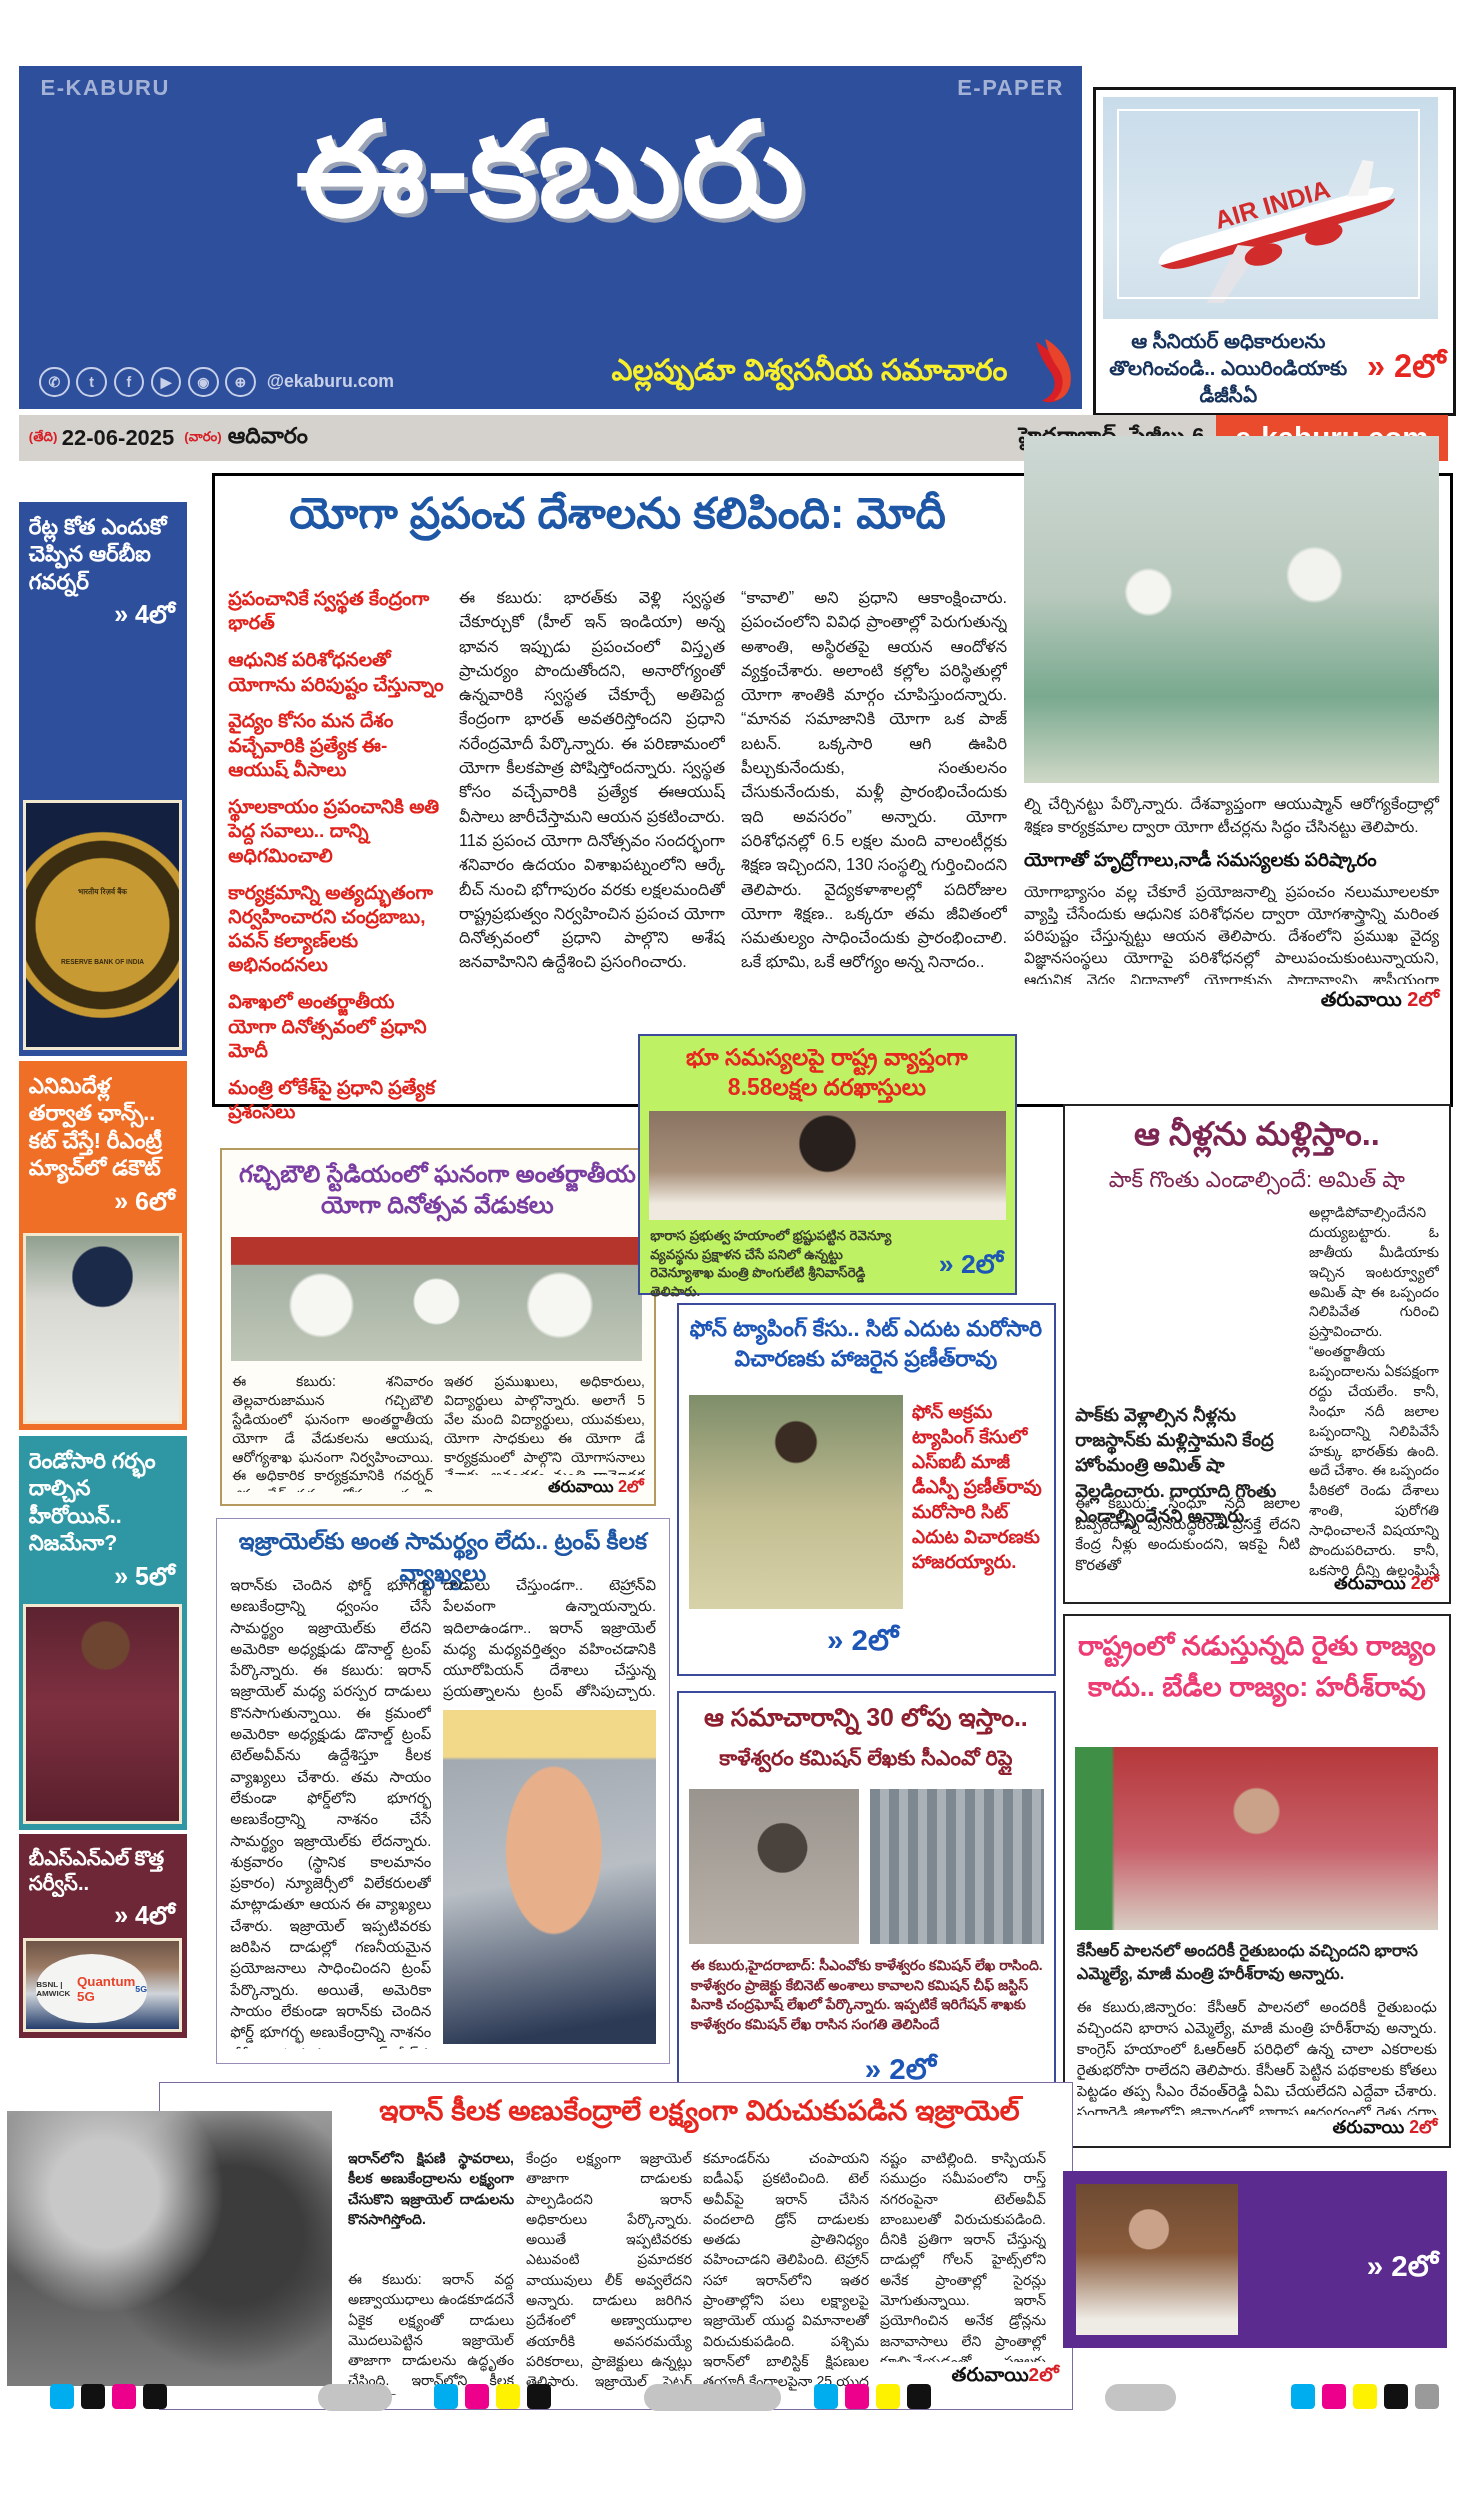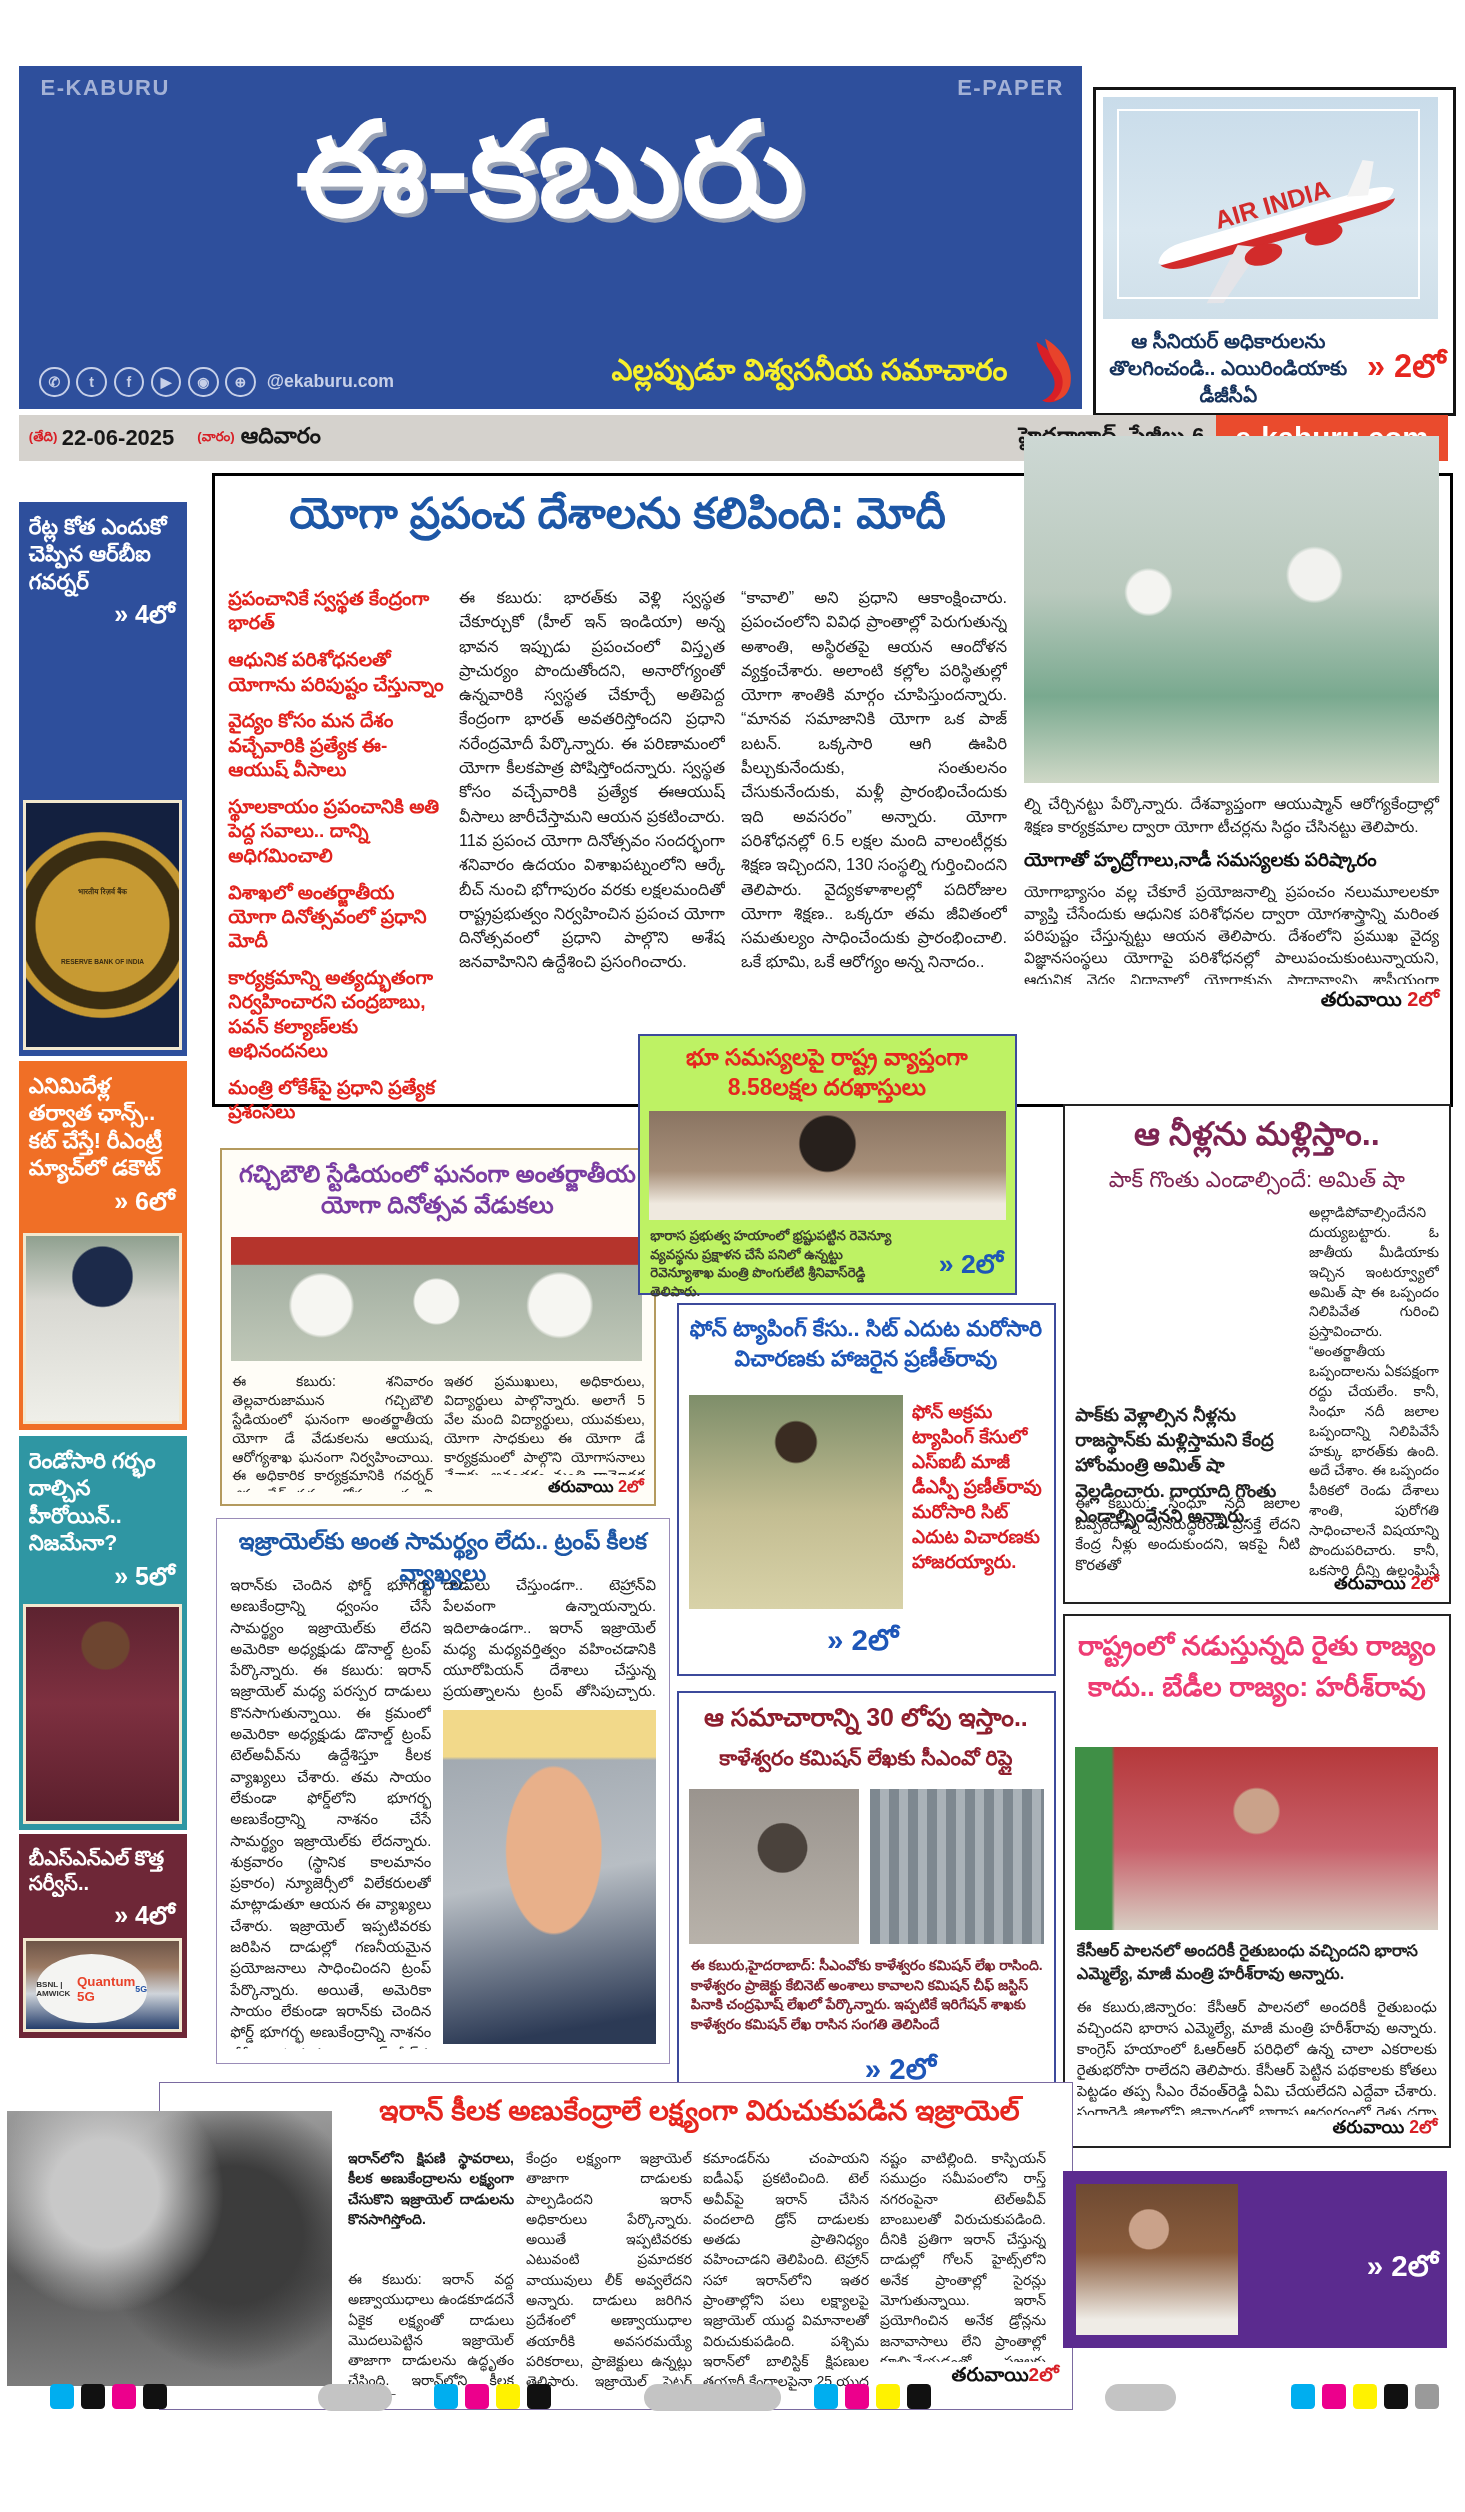--- a/index.html
+++ b/index.html
@@ -176,21 +176,21 @@
     </svg>
   </div>
   <div class="abs topad-frame"></div>
   <div class="abs topad-caption">ఆ సీనియర్ అధికారులను తొలగించండి.. ఎయిరిండియాకు డీజీసీఏ</div>
   <div class="abs topad-link">» 2లో</div>
 </div>
 
 <div class="abs datebar">
   <span class="small-red" style="margin-left:10.3px">(తేది)</span>
   <span class="date-txt" style="margin-left:4.4px">22-06-2025</span>
-  <span class="small-red" style="margin-left:23px">(వారం)</span>
+  <span class="small-red" style="margin-left:10px">(వారం)</span>
   <span class="date-txt" style="margin-left:5.9px">ఆదివారం</span>
   <span class="date-txt" style="margin-left:auto">హైదరాబాద్</span>
   <span class="date-txt" style="margin-left:13.3px;margin-right:11.8px">పేజీలు-6</span>
   <span style="height:46px;background:#ea4b2d;color:#fff;font-size:29.5px;font-weight:bold;
         display:flex;align-items:center;padding:0 19px">e-kaburu.com</span>
 </div>
 
 <div class="abs scard" style="top:502px;height:554px;background:#2e4f9c;display:flex;flex-direction:column">
   <div class="scard-head">రేట్ల కోత ఎందుకో చెప్పిన ఆర్‌బీఐ గవర్నర్</div>
   <div class="scard-link">» 4లో</div>
@@ -226,22 +226,22 @@
   </div>
 </div>
 
 <div class="abs mainbox">
   <div class="abs main-hl">యోగా ప్రపంచ దేశాలను కలిపింది: మోదీ</div>
   <div class="abs bullets">
     <div class="bullet">ప్రపంచానికే స్వస్థత కేంద్రంగా భారత్</div>
     <div class="bullet">ఆధునిక పరిశోధనలతో యోగాను పరిపుష్టం చేస్తున్నాం</div>
     <div class="bullet">వైద్యం కోసం మన దేశం వచ్చేవారికి ప్రత్యేక ఈ-ఆయుష్ వీసాలు</div>
     <div class="bullet">స్థూలకాయం ప్రపంచానికి అతి పెద్ద సవాలు.. దాన్ని అధిగమించాలి</div>
+    <div class="bullet">కార్యక్రమాన్ని అత్యద్భుతంగా నిర్వహించారని చంద్రబాబు, పవన్ కల్యాణ్‌లకు అభినందనలు</div>
     <div class="bullet">విశాఖలో అంతర్జాతీయ యోగా దినోత్సవంలో ప్రధాని మోదీ</div>
-    <div class="bullet">కార్యక్రమాన్ని అత్యద్భుతంగా నిర్వహించారని చంద్రబాబు, పవన్ కల్యాణ్‌లకు అభినందనలు</div>
     <div class="bullet">మంత్రి లోకేశ్‌పై ప్రధాని ప్రత్యేక ప్రశంసలు</div>
   </div>
   <div class="abs mcol clip" style="left:244px;top:109px;width:266px;height:504px">ఈ కబురు: భారత్‌కు వెళ్లి స్వస్థత చేకూర్చుకో (హీల్ ఇన్ ఇండియా) అన్న భావన ఇప్పుడు ప్రపంచంలో విస్తృత ప్రాచుర్యం పొందుతోందని, అనారోగ్యంతో ఉన్నవారికి స్వస్థత చేకూర్చే అతిపెద్ద కేంద్రంగా భారత్ అవతరిస్తోందని ప్రధాని నరేంద్రమోదీ పేర్కొన్నారు. ఈ పరిణామంలో యోగా కీలకపాత్ర పోషిస్తోందన్నారు. స్వస్థత కోసం వచ్చేవారికి ప్రత్యేక ఈఆయుష్ వీసాలు జారీచేస్తామని ఆయన ప్రకటించారు. 11వ ప్రపంచ యోగా దినోత్సవం సందర్భంగా శనివారం ఉదయం విశాఖపట్నంలోని ఆర్కే బీచ్ నుంచి భోగాపురం వరకు లక్షలమందితో రాష్ట్రప్రభుత్వం నిర్వహించిన ప్రపంచ యోగా దినోత్సవంలో ప్రధాని పాల్గొని అశేష జనవాహినిని ఉద్దేశించి ప్రసంగించారు.</div>
   <div class="abs mcol clip" style="left:526px;top:109px;width:266px;height:504px">“కావాలి” అని ప్రధాని ఆకాంక్షించారు. ప్రపంచంలోని వివిధ ప్రాంతాల్లో పెరుగుతున్న అశాంతి, అస్థిరతపై ఆయన ఆందోళన వ్యక్తంచేశారు. అలాంటి కల్లోల పరిస్థితుల్లో యోగా శాంతికి మార్గం చూపిస్తుందన్నారు. “మానవ సమాజానికి యోగా ఒక పాజ్ బటన్. ఒక్కసారి ఆగి ఊపిరి పీల్చుకునేందుకు, సంతులనం చేసుకునేందుకు, మళ్లీ ప్రారంభించేందుకు ఇది అవసరం” అన్నారు. యోగా పరిశోధనల్లో 6.5 లక్షల మంది వాలంటీర్లకు శిక్షణ ఇచ్చిందని, 130 సంస్థల్ని గుర్తించిందని తెలిపారు. వైద్యకళాశాలల్లో పదిరోజుల యోగా శిక్షణ.. ఒక్కరూ తమ జీవితంలో సమతుల్యం సాధించేందుకు ప్రారంభించాలి. ఒకే భూమి, ఒకే ఆరోగ్యం అన్న నినాదం..</div>
   <div class="abs ph-yogamain" style="left:809px;top:-40px;width:415px;height:347px"></div>
   <div class="abs mcol" style="left:809px;top:316px;width:415px;font-size:15.5px">ల్ని చేర్చినట్టు పేర్కొన్నారు. దేశవ్యాప్తంగా ఆయుష్మాన్ ఆరోగ్యకేంద్రాల్లో శిక్షణ కార్యక్రమాల ద్వారా యోగా టీచర్లను సిద్ధం చేసినట్టు తెలిపారు.</div>
   <div class="abs subhead" style="left:809px;top:373px;width:415px">యోగాతో హృద్రోగాలు,నాడీ సమస్యలకు పరిష్కారం</div>
   <div class="abs mcol clip" style="left:809px;top:405px;width:415px;height:103px;font-size:15.5px;line-height:1.42">యోగాభ్యాసం వల్ల చేకూరే ప్రయోజనాల్ని ప్రపంచం నలుమూలలకూ వ్యాప్తి చేసేందుకు ఆధునిక పరిశోధనల ద్వారా యోగశాస్త్రాన్ని మరింత పరిపుష్టం చేస్తున్నట్టు ఆయన తెలిపారు. దేశంలోని ప్రముఖ వైద్య విజ్ఞానసంస్థలు యోగాపై పరిశోధనల్లో పాలుపంచుకుంటున్నాయని, ఆధునిక వైద్య విధానాల్లో యోగాకున్న ప్రాధాన్యాన్ని శాస్త్రీయంగా నిరూపించేందుకు కృషిచేస్తున్నాయని తెలిపారు. హృద్రోగాలు, నాడీవ్యాధులు, మహిళల అనారోగ్య సమస్యల్ని నయం చేయడంలో, మానసిక శాంతిని చేకూర్చడంలో యోగా ప్రభావవంతంగా పనిచేస్తుందన్న విషయాన్ని ఎయిమ్స్ రుజువు చేసిందని ప్రధాని పేర్కొన్నారు.</div>
   <div class="abs cont" style="left:809px;top:512px;width:415px;text-align:right">
     <span>తరువాయి</span>

